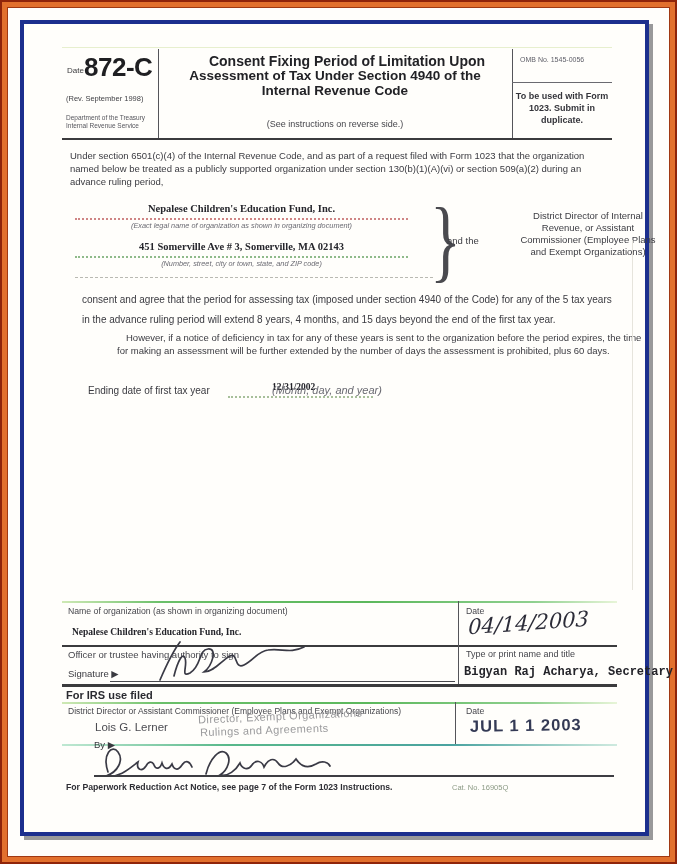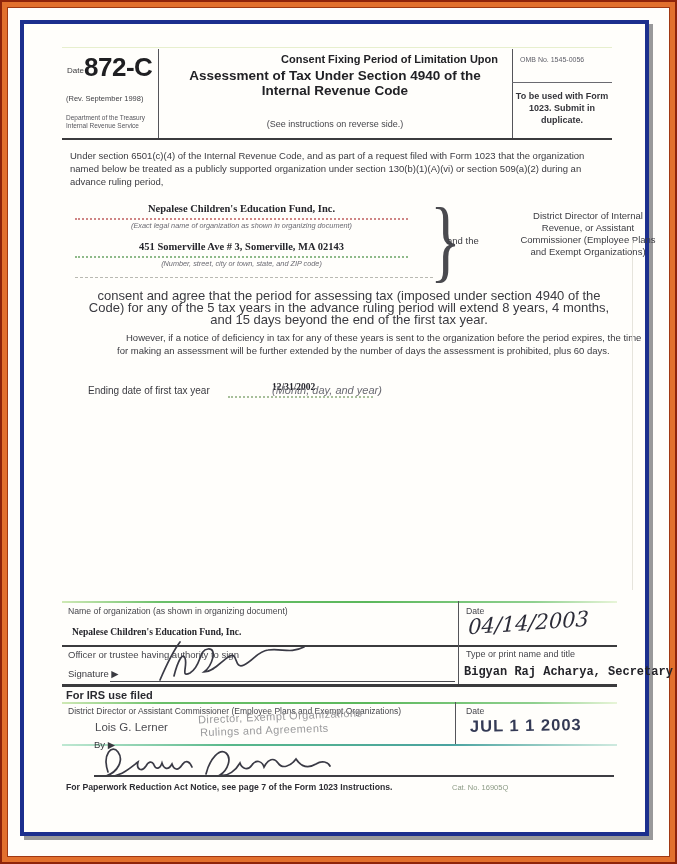--- a/index.html
+++ b/index.html
@@ -42,21 +42,21 @@
 <div class="abs rule-dark" style="left:62px;top:138px;width:550px;height:2px;"></div>
 <div class="abs vline" style="left:158px;top:49px;height:89px;"></div>
 <div class="abs vline" style="left:512px;top:49px;height:89px;"></div>
 
 <span class="abs" style="left:67px;top:66px;font-size:8px;color:#3a3a3d;">Date</span>
 <span class="abs bold" style="left:84px;top:52px;font-size:26px;letter-spacing:-.5px;color:#1f1f22;">872-C</span>
 <span class="abs" style="left:66px;top:94px;font-size:7.5px;color:#3f3f44;">(Rev. September 1998)</span>
 <span class="abs" style="left:66px;top:114px;font-size:6.5px;color:#55555c;">Department of the Treasury</span>
 <span class="abs" style="left:66px;top:122px;font-size:6.5px;color:#55555c;">Internal Revenue Service</span>
 
-<div class="abs center bold" style="left:148px;top:53px;width:350px;font-size:11px;color:#222226;text-align:right;">Consent Fixing Period of Limitation Upon</div>
+<div class="abs center bold" style="left:172px;top:53px;width:350px;font-size:14px;color:#222226;">Consent Fixing Period of Limitation Upon</div>
 <div class="abs center bold" style="left:160px;top:68px;width:350px;font-size:13.5px;color:#222226;">Assessment of Tax Under Section 4940 of the</div>
 <div class="abs center bold" style="left:160px;top:83px;width:350px;font-size:13.5px;color:#222226;">Internal Revenue Code</div>
 <div class="abs center" style="left:160px;top:119px;width:350px;font-size:9px;color:#46464c;">(See instructions on reverse side.)</div>
 
 <span class="abs" style="left:520px;top:56px;font-size:7px;color:#60606a;">OMB No. 1545-0056</span>
 <div class="abs" style="left:512px;top:82px;width:100px;height:1px;background:#6a6a70;"></div>
 <div class="abs center bold" style="left:514px;top:90px;width:96px;font-size:9px;line-height:12px;color:#34343a;">To be used with Form 1023. Submit in duplicate.</div>
 
 <div class="abs" style="left:70px;top:149px;width:546px;font-size:9.5px;line-height:13px;color:#3a3a40;">Under section 6501(c)(4) of the Internal Revenue Code, and as part of a request filed with Form 1023 that the organization named below be treated as a publicly supported organization under section 130(b)(1)(A)(vi) or section 509(a)(2) during an advance ruling period,</div>
 
@@ -67,21 +67,21 @@
 <div class="abs center serif bold" style="left:75px;top:241px;width:333px;font-size:10.5px;color:#26262c;">451 Somerville Ave # 3, Somerville, MA 02143</div>
 <div class="abs dotted-green" style="left:75px;top:254px;width:333px;height:2px;"></div>
 <div class="abs center" style="left:75px;top:259px;width:333px;font-size:7.3px;font-style:italic;color:#6a6a72;">(Number, street, city or town, state, and ZIP code)</div>
 
 <div class="abs dashed-gray" style="left:75px;top:276px;width:358px;height:1px;"></div>
 
 <div class="abs brace" style="left:430px;top:194px;">}</div>
 <span class="abs" style="left:447px;top:235px;font-size:9.5px;color:#3c3c42;">and the</span>
 <div class="abs center" style="left:466px;top:210px;width:150px;font-size:9.5px;line-height:12px;color:#3c3c42;margin-left:47px;">District Director of Internal Revenue, or Assistant Commissioner (Employee Plans and Exempt Organizations)</div>
 
-<div class="abs" style="left:82px;top:290px;width:534px;font-size:13px;line-height:12px;color:#3a3a40;text-align:center;">consent and agree that the period for assessing tax (imposed under section 4940 of the Code) for any of the 5 tax years in the advance ruling period will extend 8 years, 4 months, and 15 days beyond the end of the first tax year.</div>
+<div class="abs" style="left:82px;top:290px;width:534px;font-size:10px;line-height:20px;color:#3a3a40;">consent and agree that the period for assessing tax (imposed under section 4940 of the Code) for any of the 5 tax years in the advance ruling period will extend 8 years, 4 months, and 15 days beyond the end of the first tax year.</div>
 <div class="abs" style="left:82px;top:331px;width:530px;font-size:9.5px;line-height:13px;text-indent:9px;color:#3a3a40;margin-left:35px;">However, if a notice of deficiency in tax for any of these years is sent to the organization before the period expires, the time for making an assessment will be further extended by the number of days the assessment is prohibited, plus 60 days.</div>
 
 <span class="abs" style="left:88px;top:385px;font-size:10px;color:#3a3a40;">Ending date of first tax year</span>
 <span class="abs serif bold" style="left:272px;top:382px;font-size:9.5px;color:#24242a;">12/31/2002</span>
 <div class="abs dotted-green" style="left:228px;top:394px;width:145px;height:2px;border-bottom-color:#a7bf9a;"></div>
 <span class="abs" style="left:258px;top:384px;font-size:11px;font-style:italic;color:#6a6a72;margin-left:14px;">(Month, day, and year)</span>
 
 <div class="abs" style="left:632px;top:240px;width:1px;height:350px;background:#e6e4dc;"></div>
 
 <div class="abs rule-green" style="left:62px;top:601px;width:555px;height:2px;"></div>

